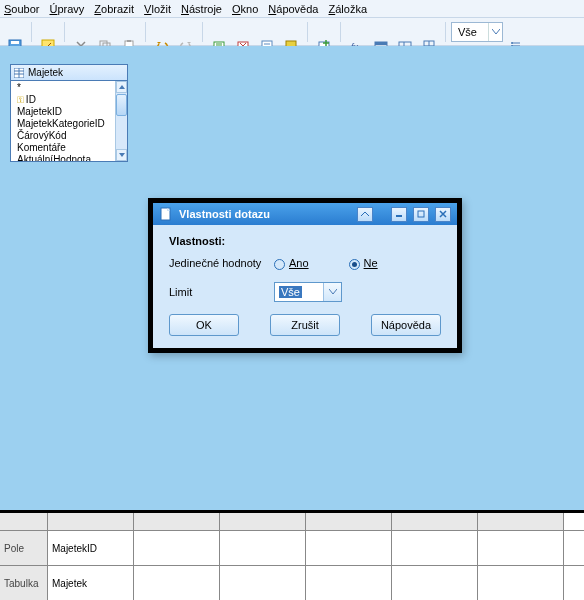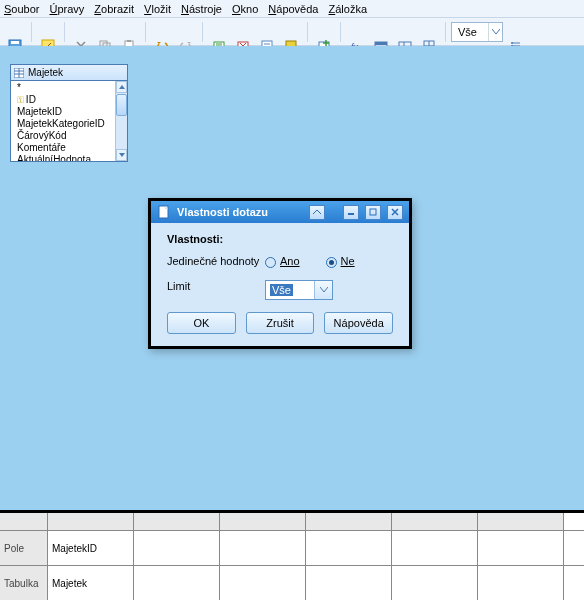--- a/index.html
+++ b/index.html
@@ -26,27 +26,27 @@
   .tablewin { position: absolute; left: 10px; top: 18px; width: 118px; height: 98px; border: 1px solid #4a7bb5; background: #fff; }
   .tablewin .head { background: linear-gradient(#e4f1fe,#cbe3fc); border-bottom: 1px solid #4a7bb5; height: 16px; display: flex; align-items: center; gap: 4px; padding: 0 3px; font-size: 10px; }
   .tablewin .body { display: flex; height: calc(100% - 16px); }
   .tablewin .list { flex: 1; overflow: hidden; padding: 1px 0 1px 6px; font-size: 10px; line-height: 12px; white-space: nowrap; }
   .tablewin .scroll { width: 12px; background: #d7e8fa; border-left: 1px solid #a9c8e4; position: relative; }
   .tablewin .scroll .up, .tablewin .scroll .down { height: 12px; background: #e7f2fd; border: 1px solid #a9c8e4; display:flex;align-items:center;justify-content:center;}
   .tablewin .scroll .thumb { position: absolute; top: 13px; left: 0; right: 0; height: 22px; background: linear-gradient(#e4f1fe,#b7d7f6); border: 1px solid #7cb0e0; border-radius: 2px; }
   .keyicon { color: #c9a100; font-size: 9px; margin-right: 2px; }
 
   
-  .dialog { position: absolute; left: 148px; top: 152px; width: 264px; background: #d4e8fa; border: 3px solid #000000; box-shadow: 2px 3px 8px rgba(0,0,0,0.25); }
+  .dialog { position: absolute; left: 148px; top: 152px; width: 314px; background: #d4e8fa; border: 5px solid #000000; box-shadow: 2px 3px 8px rgba(0,0,0,0.25); }
   .dlg-title { background: linear-gradient(#4ba2ea,#2a7cd0); color: #fff; height: 22px; display: flex; align-items: center; padding: 0 6px; gap: 6px; font-weight: bold; }
   .dlg-title .ttxt { flex: 1; }
   .dlg-title .wbtn { width: 16px; height: 15px; background: linear-gradient(#eaf5ff,#bcdcfa); border: 1px solid #4a84c8; display:flex;align-items:center;justify-content:center; font-size: 10px; font-weight: bold; }
   .dlg-body { padding: 10px 16px 12px 16px; }
   .dlg-heading { font-weight: bold; margin-bottom: 10px; }
-  .dlg-row { display: flex; align-items: flex-start; gap: 3px; margin-bottom: 12px; }
+  .dlg-row { display: flex; align-items: center; gap: 10px; margin-bottom: 12px; }
   .dlg-row .lbl { width: 95px; }
   .radio { width: 11px; height: 11px; border: 1px solid #2a6fb8; border-radius: 50%; display: inline-flex; align-items: center; justify-content: center; margin-right: 4px; vertical-align: middle; }
   .radio.checked::after { content: ""; width: 5px; height: 5px; background: #1a4e8a; border-radius: 50%; }
   .rlabel { text-decoration: underline; }
   .combo { display: flex; border: 1px solid #5e98cc; height: 20px; background: #fff; }
   .combo .cval { width: 48px; padding: 0 4px; display: flex; align-items: center; }
   .combo .cval span { background: #3a78bf; color: #fff; padding: 0 2px; }
   .combo .cbtn { width: 18px; border-left: 1px solid #9cc1e4; display:flex;align-items:center;justify-content:center; background: linear-gradient(#f2f9ff,#d1e7fb);}
   .dlg-buttons { display: flex; justify-content: space-between; gap: 10px; margin-top: 10px; }
   .btn { width: 70px; height: 22px; background: linear-gradient(#f0f8ff,#cde4f9); border: 1px solid #5e98cc; border-radius: 3px; display: flex; align-items: center; justify-content: center; }

